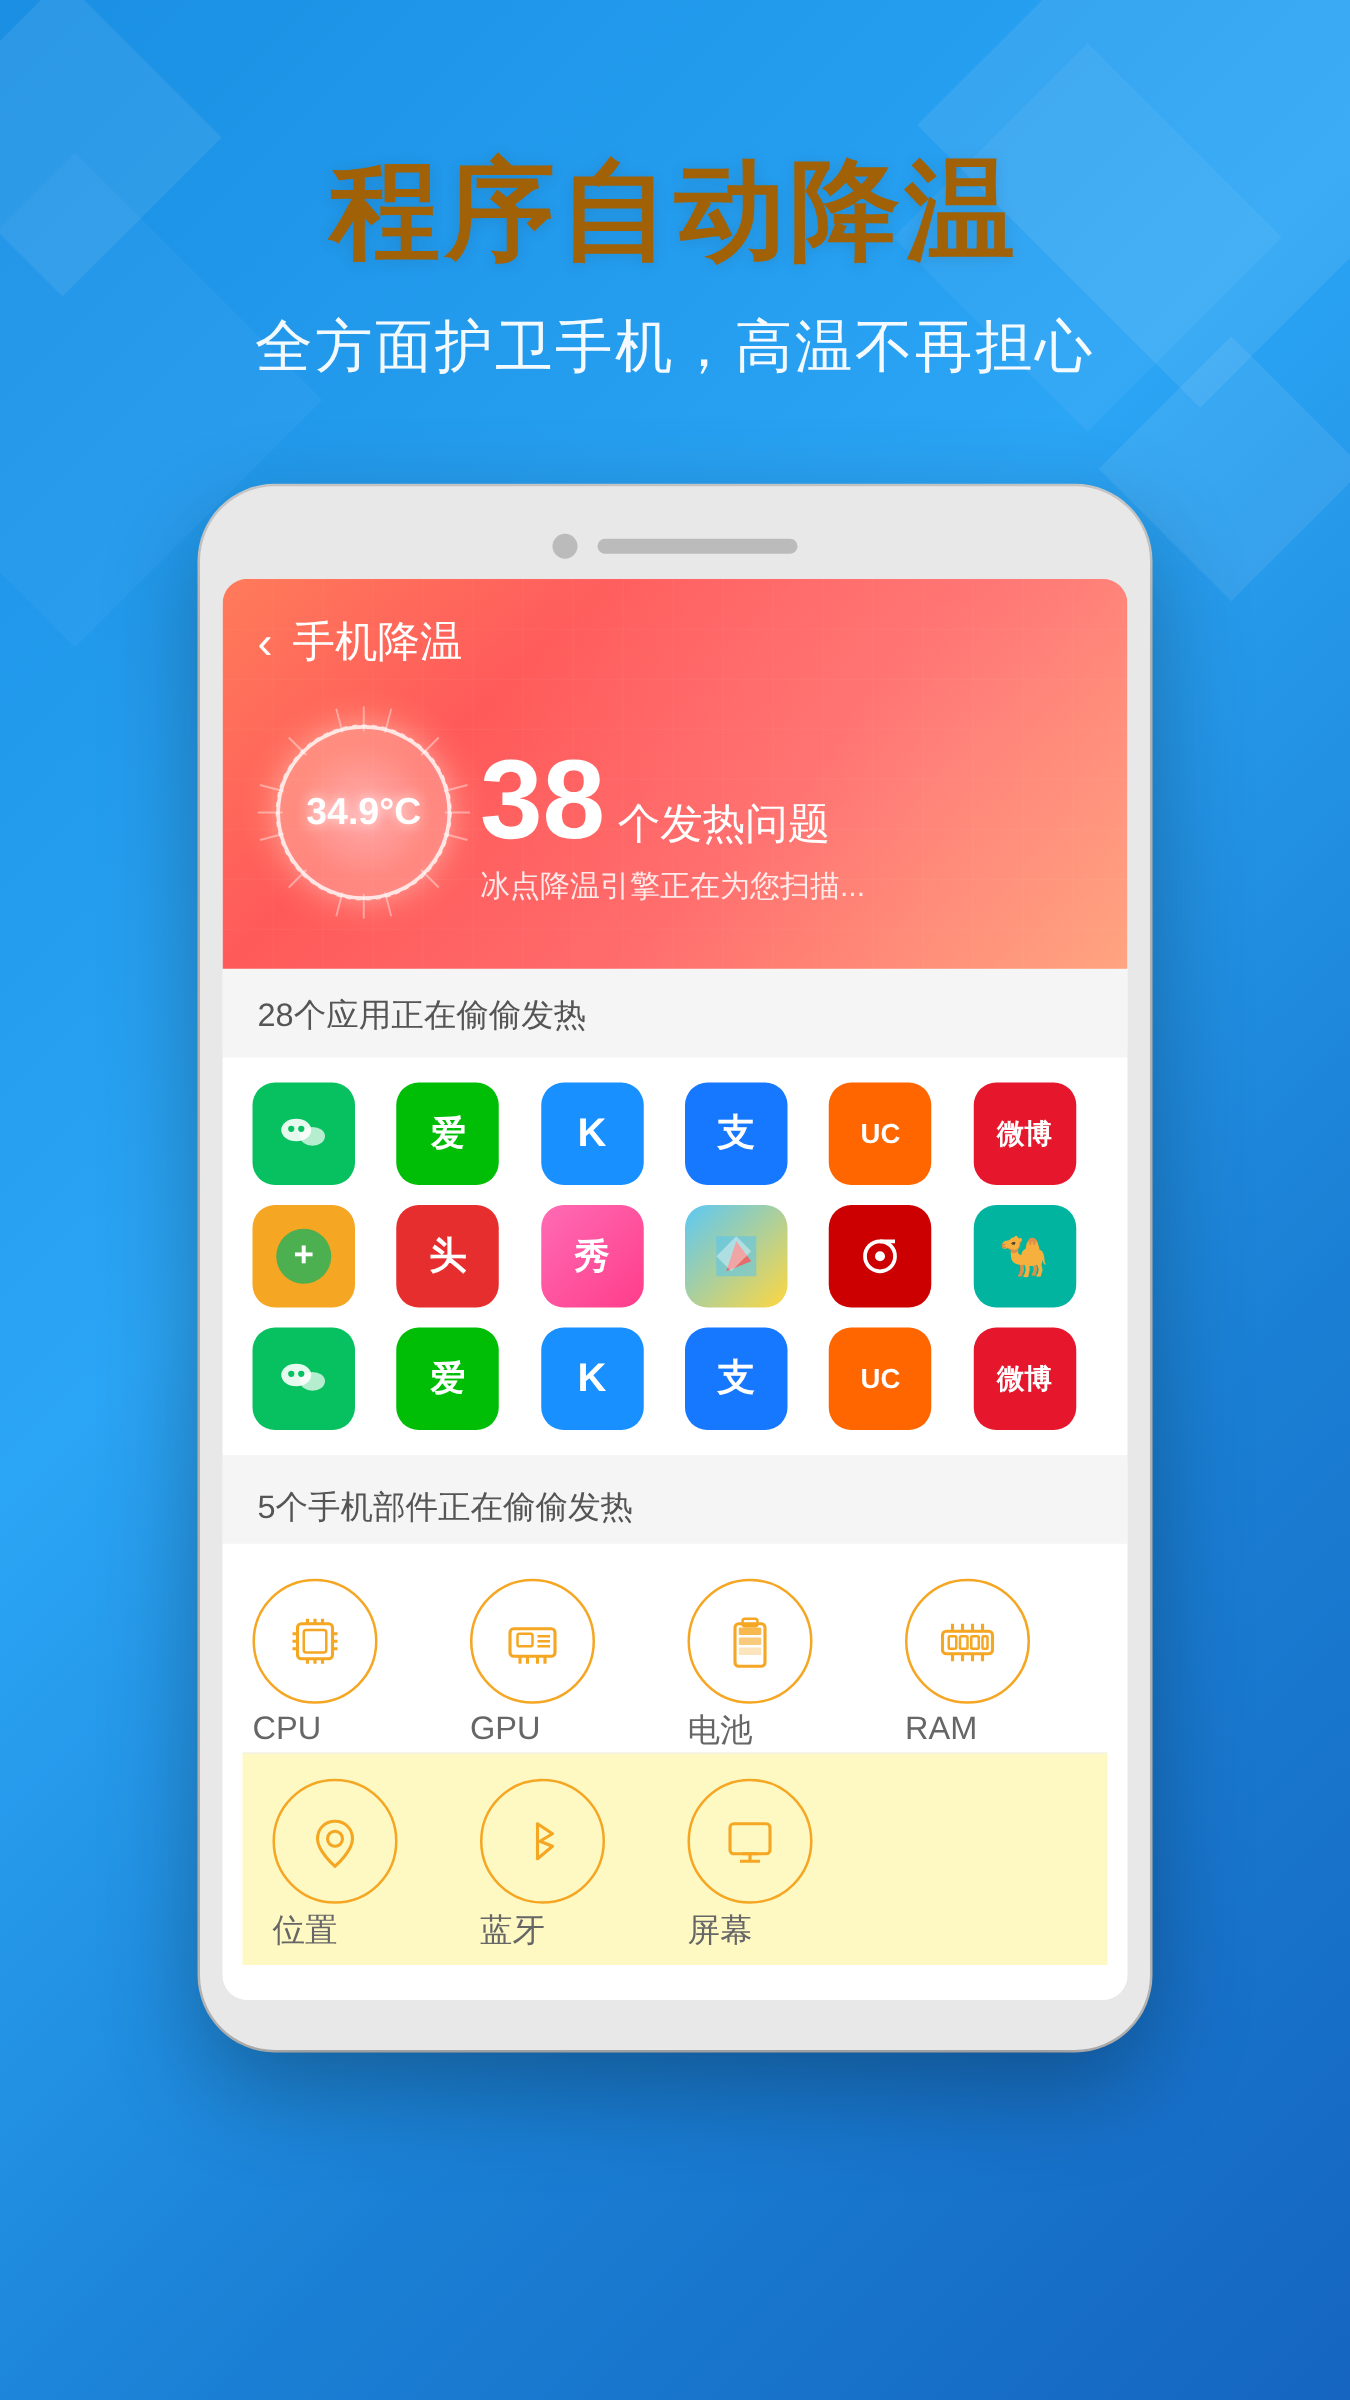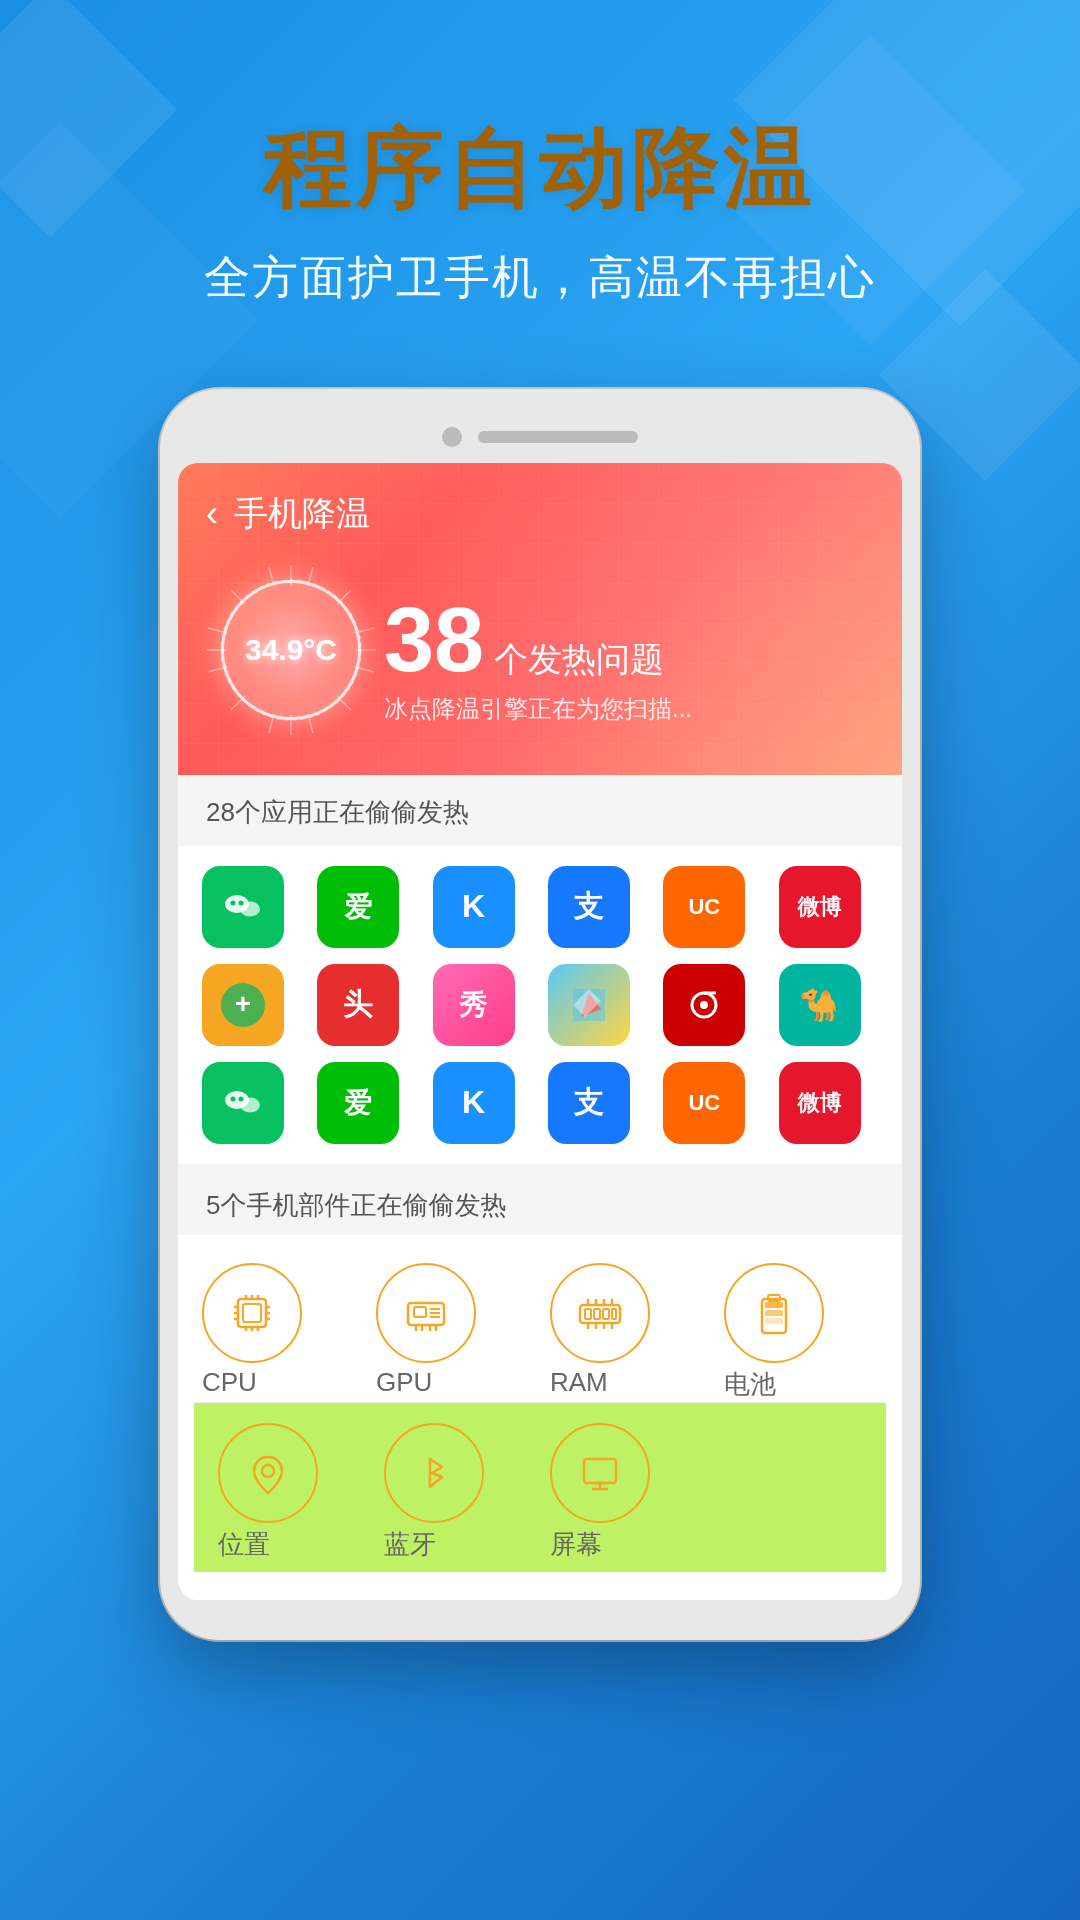--- a/index.html
+++ b/index.html
@@ -289,21 +289,21 @@
       color: #666;
       font-size: 26px;
     }
 
     
     .hardware-row2 {
       display: grid;
       grid-template-columns: repeat(4, 1fr);
       gap: 20px;
       padding: 20px 24px 10px;
-      background: #bef264;
+      background: #fef9c3;
       border-top: 1px solid #f0f0f0;
     }
 
     
     svg { display: block; }
   </style>
 </head>
 <body>
 
 <div class="bg-shapes">
@@ -506,50 +506,50 @@
                   <line x1="32" y1="40" x2="32" y2="46" stroke="#f5a623" stroke-width="2.5"></line>
                   <line x1="38" y1="40" x2="38" y2="46" stroke="#f5a623" stroke-width="2.5"></line>
                 </svg>
               </div>
               <span class="hardware-name">GPU</span>
             </div>
 
             <div class="hardware-item">
               <div class="hardware-icon-circle">
                 <svg width="56" height="56" viewBox="0 0 56 56">
+                  <rect x="16" y="14" width="24" height="34" rx="3" fill="none" stroke="#f5a623" stroke-width="2.5"></rect>
+                  <rect x="22" y="10" width="12" height="6" rx="2" fill="none" stroke="#f5a623" stroke-width="2"></rect>
+                  <rect x="19" y="17" width="18" height="6" rx="1" fill="#f5a623" opacity="0.8"></rect>
+                  <rect x="19" y="25" width="18" height="6" rx="1" fill="#f5a623" opacity="0.6"></rect>
+                  <rect x="19" y="33" width="18" height="6" rx="1" fill="#f5a623" opacity="0.3"></rect>
+                </svg>
+              </div>
+              <span class="hardware-name">电池</span>
+            </div>
+
+            <div class="hardware-item">
+              <div class="hardware-icon-circle">
+                <svg width="56" height="56" viewBox="0 0 56 56">
                   <rect x="8" y="20" width="40" height="18" rx="3" fill="none" stroke="#f5a623" stroke-width="2.5"></rect>
                   <rect x="13" y="24" width="6" height="10" rx="1" fill="none" stroke="#f5a623" stroke-width="2"></rect>
                   <rect x="22" y="24" width="6" height="10" rx="1" fill="none" stroke="#f5a623" stroke-width="2"></rect>
                   <rect x="31" y="24" width="6" height="10" rx="1" fill="none" stroke="#f5a623" stroke-width="2"></rect>
                   <rect x="40" y="24" width="4" height="10" rx="1" fill="none" stroke="#f5a623" stroke-width="2"></rect>
                   <line x1="16" y1="38" x2="16" y2="44" stroke="#f5a623" stroke-width="2.5"></line>
                   <line x1="24" y1="38" x2="24" y2="44" stroke="#f5a623" stroke-width="2.5"></line>
                   <line x1="32" y1="38" x2="32" y2="44" stroke="#f5a623" stroke-width="2.5"></line>
                   <line x1="40" y1="38" x2="40" y2="44" stroke="#f5a623" stroke-width="2.5"></line>
                   <line x1="16" y1="14" x2="16" y2="20" stroke="#f5a623" stroke-width="2.5"></line>
                   <line x1="24" y1="14" x2="24" y2="20" stroke="#f5a623" stroke-width="2.5"></line>
                   <line x1="32" y1="14" x2="32" y2="20" stroke="#f5a623" stroke-width="2.5"></line>
                   <line x1="40" y1="14" x2="40" y2="20" stroke="#f5a623" stroke-width="2.5"></line>
                 </svg>
               </div>
               <span class="hardware-name">RAM</span>
             </div>
-
-            <div class="hardware-item">
-              <div class="hardware-icon-circle">
-                <svg width="56" height="56" viewBox="0 0 56 56">
-                  <rect x="16" y="14" width="24" height="34" rx="3" fill="none" stroke="#f5a623" stroke-width="2.5"></rect>
-                  <rect x="22" y="10" width="12" height="6" rx="2" fill="none" stroke="#f5a623" stroke-width="2"></rect>
-                  <rect x="19" y="17" width="18" height="6" rx="1" fill="#f5a623" opacity="0.8"></rect>
-                  <rect x="19" y="25" width="18" height="6" rx="1" fill="#f5a623" opacity="0.6"></rect>
-                  <rect x="19" y="33" width="18" height="6" rx="1" fill="#f5a623" opacity="0.3"></rect>
-                </svg>
-              </div>
-              <span class="hardware-name">电池</span>
-            </div>
           </div>
 
           <div class="hardware-row2">
 
             <div class="hardware-item">
               <div class="hardware-icon-circle">
                 <svg width="56" height="56" viewBox="0 0 56 56">
                   <path d="M28 12 C20 12 14 18 14 26 C14 36 28 48 28 48 C28 48 42 36 42 26 C42 18 36 12 28 12Z" fill="none" stroke="#f5a623" stroke-width="2.5"></path>
                   <circle cx="28" cy="26" r="6" fill="none" stroke="#f5a623" stroke-width="2.5"></circle>
                 </svg>

